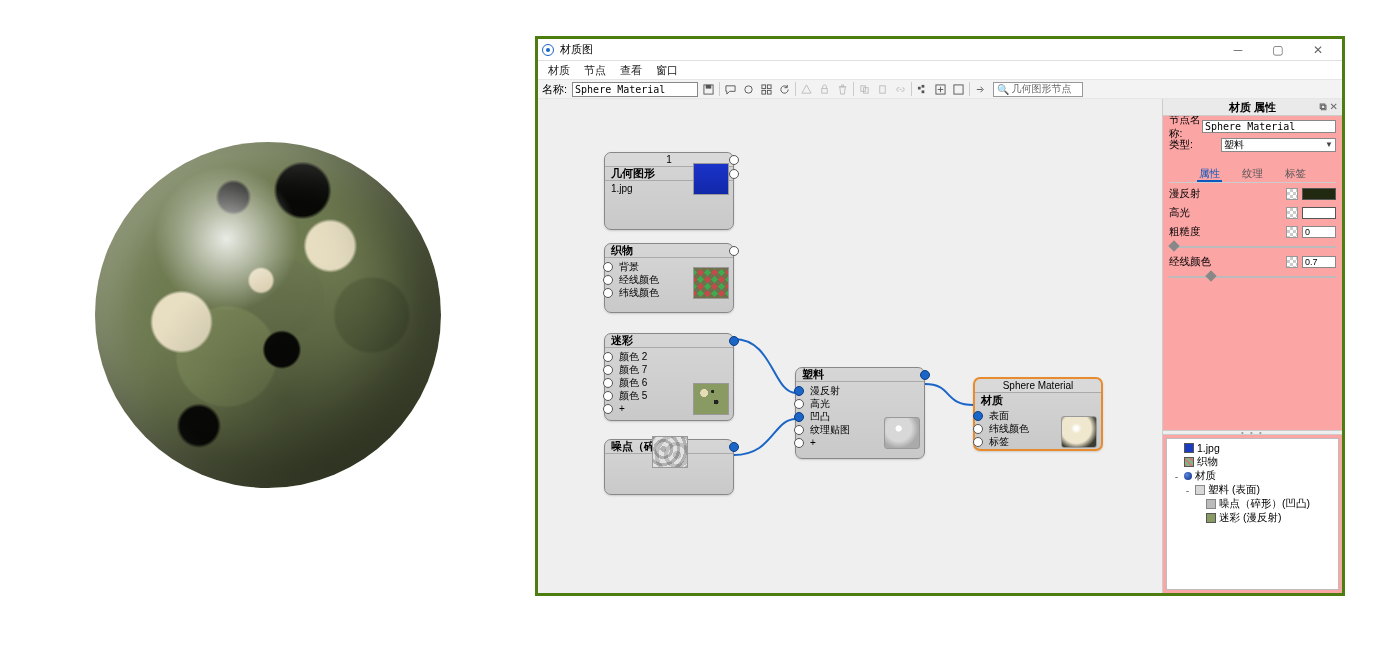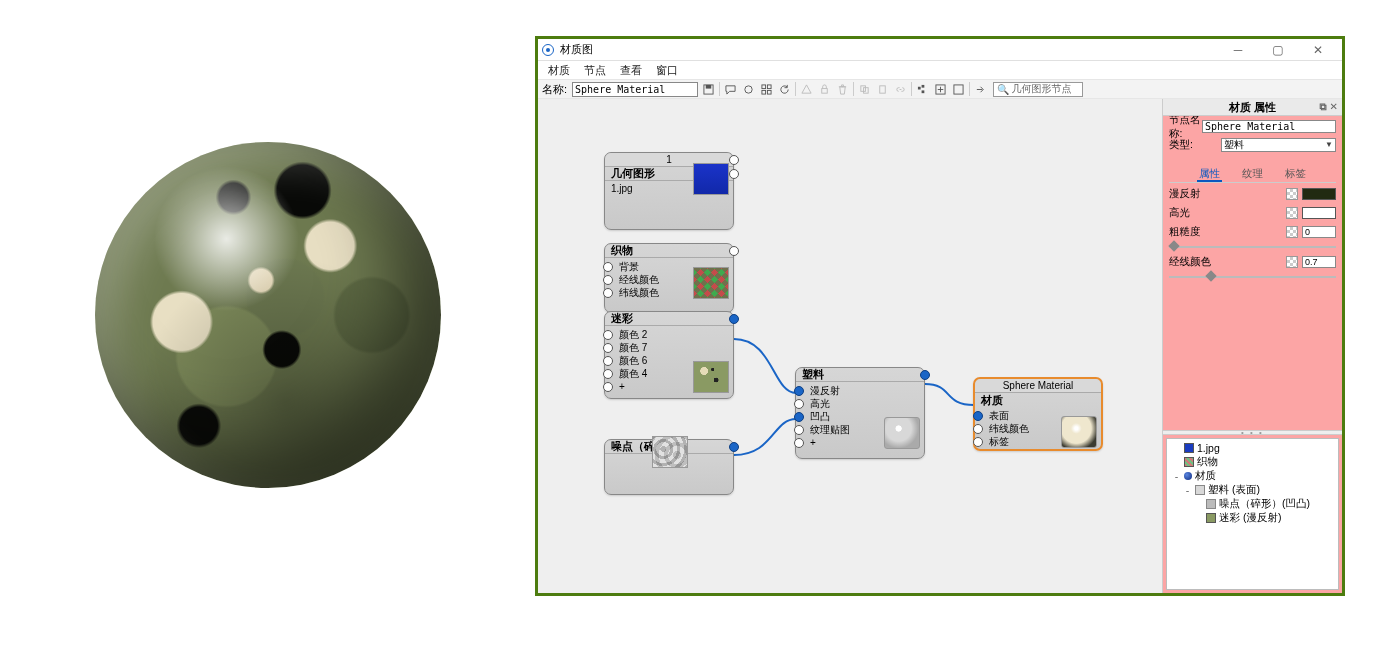--- a/index.html
+++ b/index.html
@@ -307,41 +307,41 @@
                 <span class="txt">经线颜色</span>
               </div>
             <div class="port-row">
                 <span class="in-port"></span>
                 <span class="txt">纬线颜色</span>
               </div>
             <div class="thumb small cloth"></div>
           </div>
         </div>
 
-        <div class="node" style="left:66px; top:212px; width:130px; height:88px;">
+        <div class="node" style="left:66px; top:234px; width:130px; height:88px;">
           <div class="node-title-row">
               <span>迷彩</span>
               <span class="out-port connected"></span>
             </div>
           <div class="node-body">
             <div class="port-row">
                 <span class="in-port"></span>
                 <span class="txt">颜色 2</span>
               </div>
             <div class="port-row">
                 <span class="in-port"></span>
                 <span class="txt">颜色 7</span>
               </div>
             <div class="port-row">
                 <span class="in-port"></span>
                 <span class="txt">颜色 6</span>
               </div>
             <div class="port-row">
                 <span class="in-port"></span>
-                <span class="txt">颜色 4</span>
+                <span class="txt">颜色 5</span>
               </div>
             <div class="port-row">
                 <span class="in-port"></span>
                 <span class="txt">+</span>
               </div>
             <div class="thumb small camo"></div>
           </div>
         </div>
 
         <div class="node" style="left:66px; top:340px; width:130px; height:56px;">

